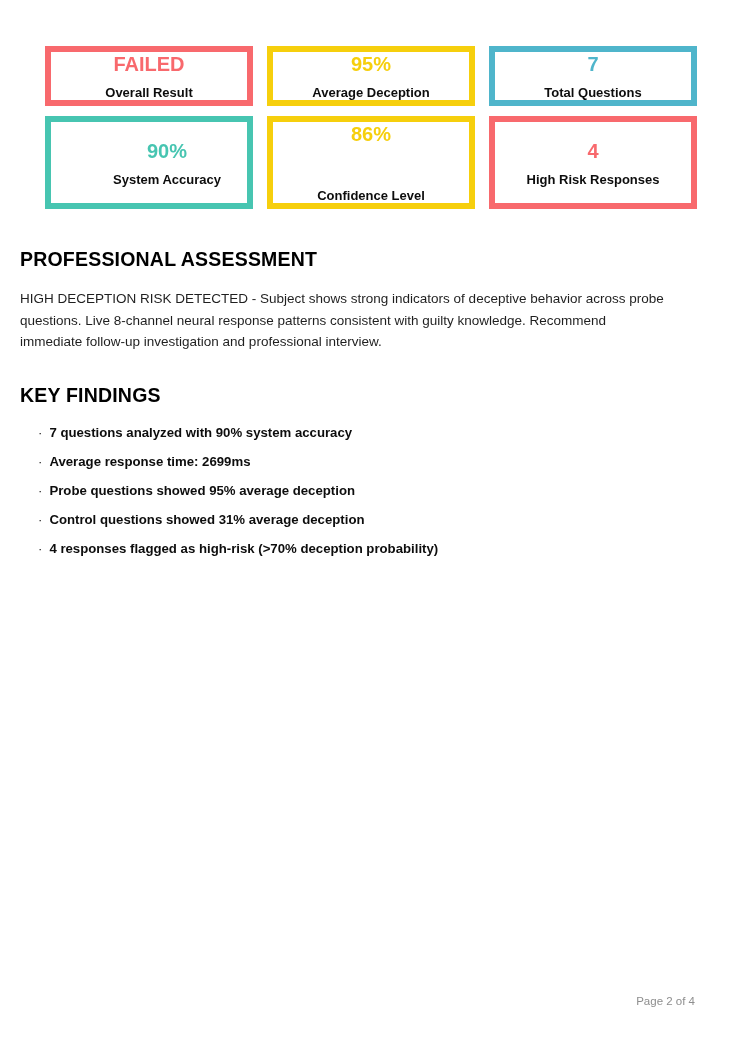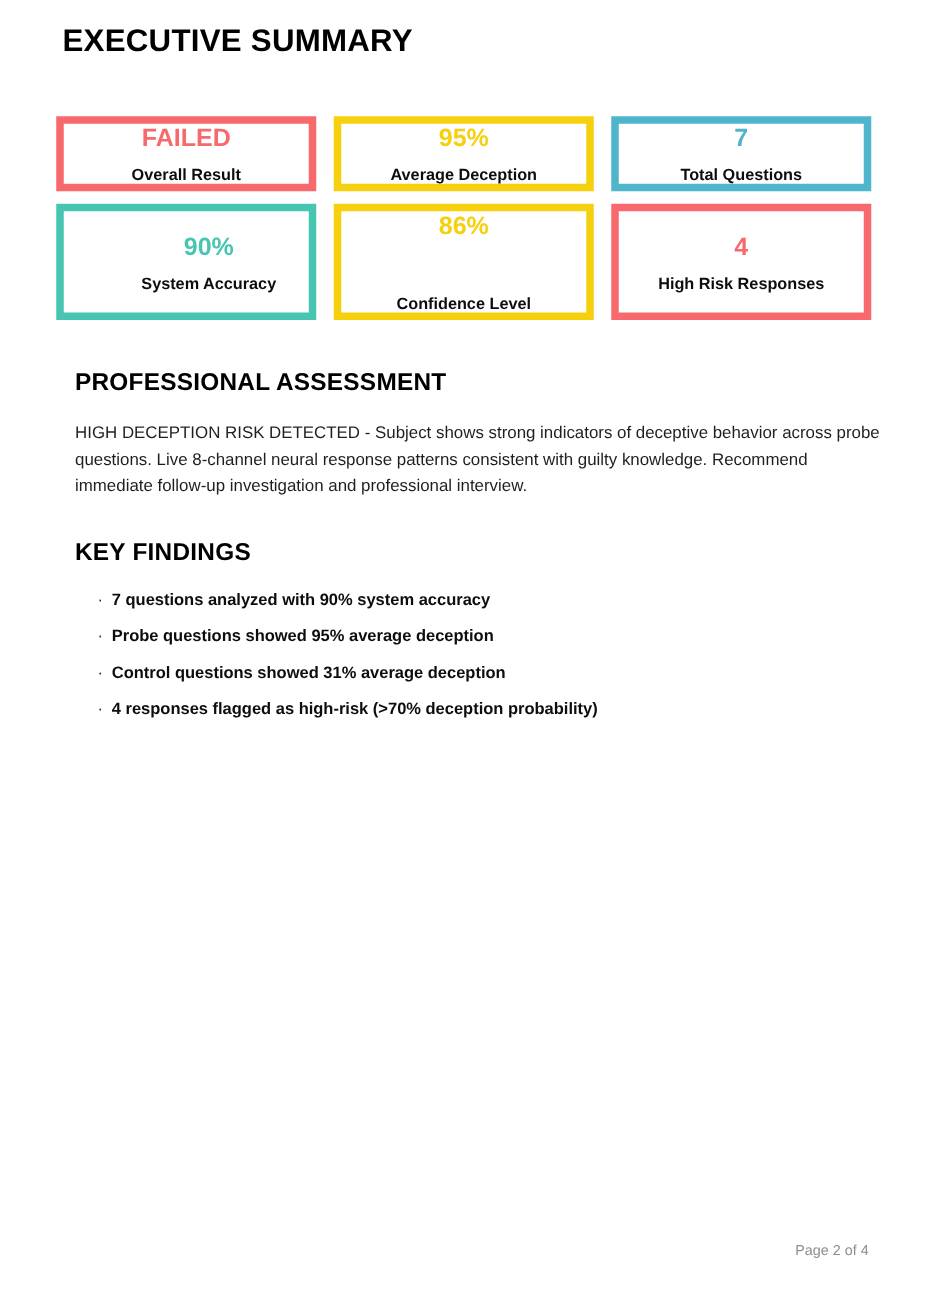--- a/index.html
+++ b/index.html
@@ -45,21 +45,21 @@
     font-weight: 700;
     line-height: 24px;
   }
   .stat-label {
     margin-top: 9px;
     font-size: 13px;
     font-weight: 700;
     color: #0d0d0d;
   }
   .section {
-    margin-left: 60px;
+    margin-left: 20px;
     margin-right: 45px;
   }
   .section-assessment { margin-top: 50px; }
   .section-findings { margin-top: 31px; }
   .section-heading {
     font-size: 19.5px;
     font-weight: 700;
     line-height: 22px;
     color: #000000;
     letter-spacing: 0.2px;
@@ -97,21 +97,20 @@
     font-size: 11.5px;
     font-weight: 400;
     color: #8e8e8e;
   }
 </style>
 </head>
 <body>
 
 <div class="page">
 
-  <h1 class="doc-title">EXECUTIVE SUMMARY</h1>
 
   <div class="stats-grid">
 
     <div class="stat-card" style="border-color: rgb(248, 105, 109);">
       <div class="stat-value" style="color: rgb(248, 105, 109);">FAILED</div>
       <div class="stat-label">Overall Result</div>
     </div>
 
     <div class="stat-card" style="border-color: rgb(246, 207, 13); text-align: right;">
       <div class="stat-value" style="color: rgb(246, 207, 13);">95%</div>
@@ -142,20 +141,21 @@
 
   <div class="section section-assessment">
     <h2 class="section-heading">PROFESSIONAL ASSESSMENT</h2>
     <p class="assessment-body">HIGH DECEPTION RISK DETECTED - Subject shows strong indicators of deceptive behavior across probe questions. Live 8-channel neural response patterns consistent with guilty knowledge. Recommend immediate follow-up investigation and professional interview.</p>
   </div>
 
   <div class="section section-findings">
     <h2 class="section-heading">KEY FINDINGS</h2>
     <ul class="findings-list">
       <li class="finding-item"><span class="bullet-char">·</span><span>7 questions analyzed with 90% system accuracy</span></li>
+      <li class="finding-item"><span class="bullet-char">·</span><span>Average response time: 2699ms</span></li>
       <li class="finding-item"><span class="bullet-char">·</span><span>Probe questions showed 95% average deception</span></li>
       <li class="finding-item"><span class="bullet-char">·</span><span>Control questions showed 31% average deception</span></li>
       <li class="finding-item"><span class="bullet-char">·</span><span>4 responses flagged as high-risk (&gt;70% deception probability)</span></li>
     </ul>
   </div>
 
   <div class="page-footer">Page 2 of 4</div>
 
 </div>
 

